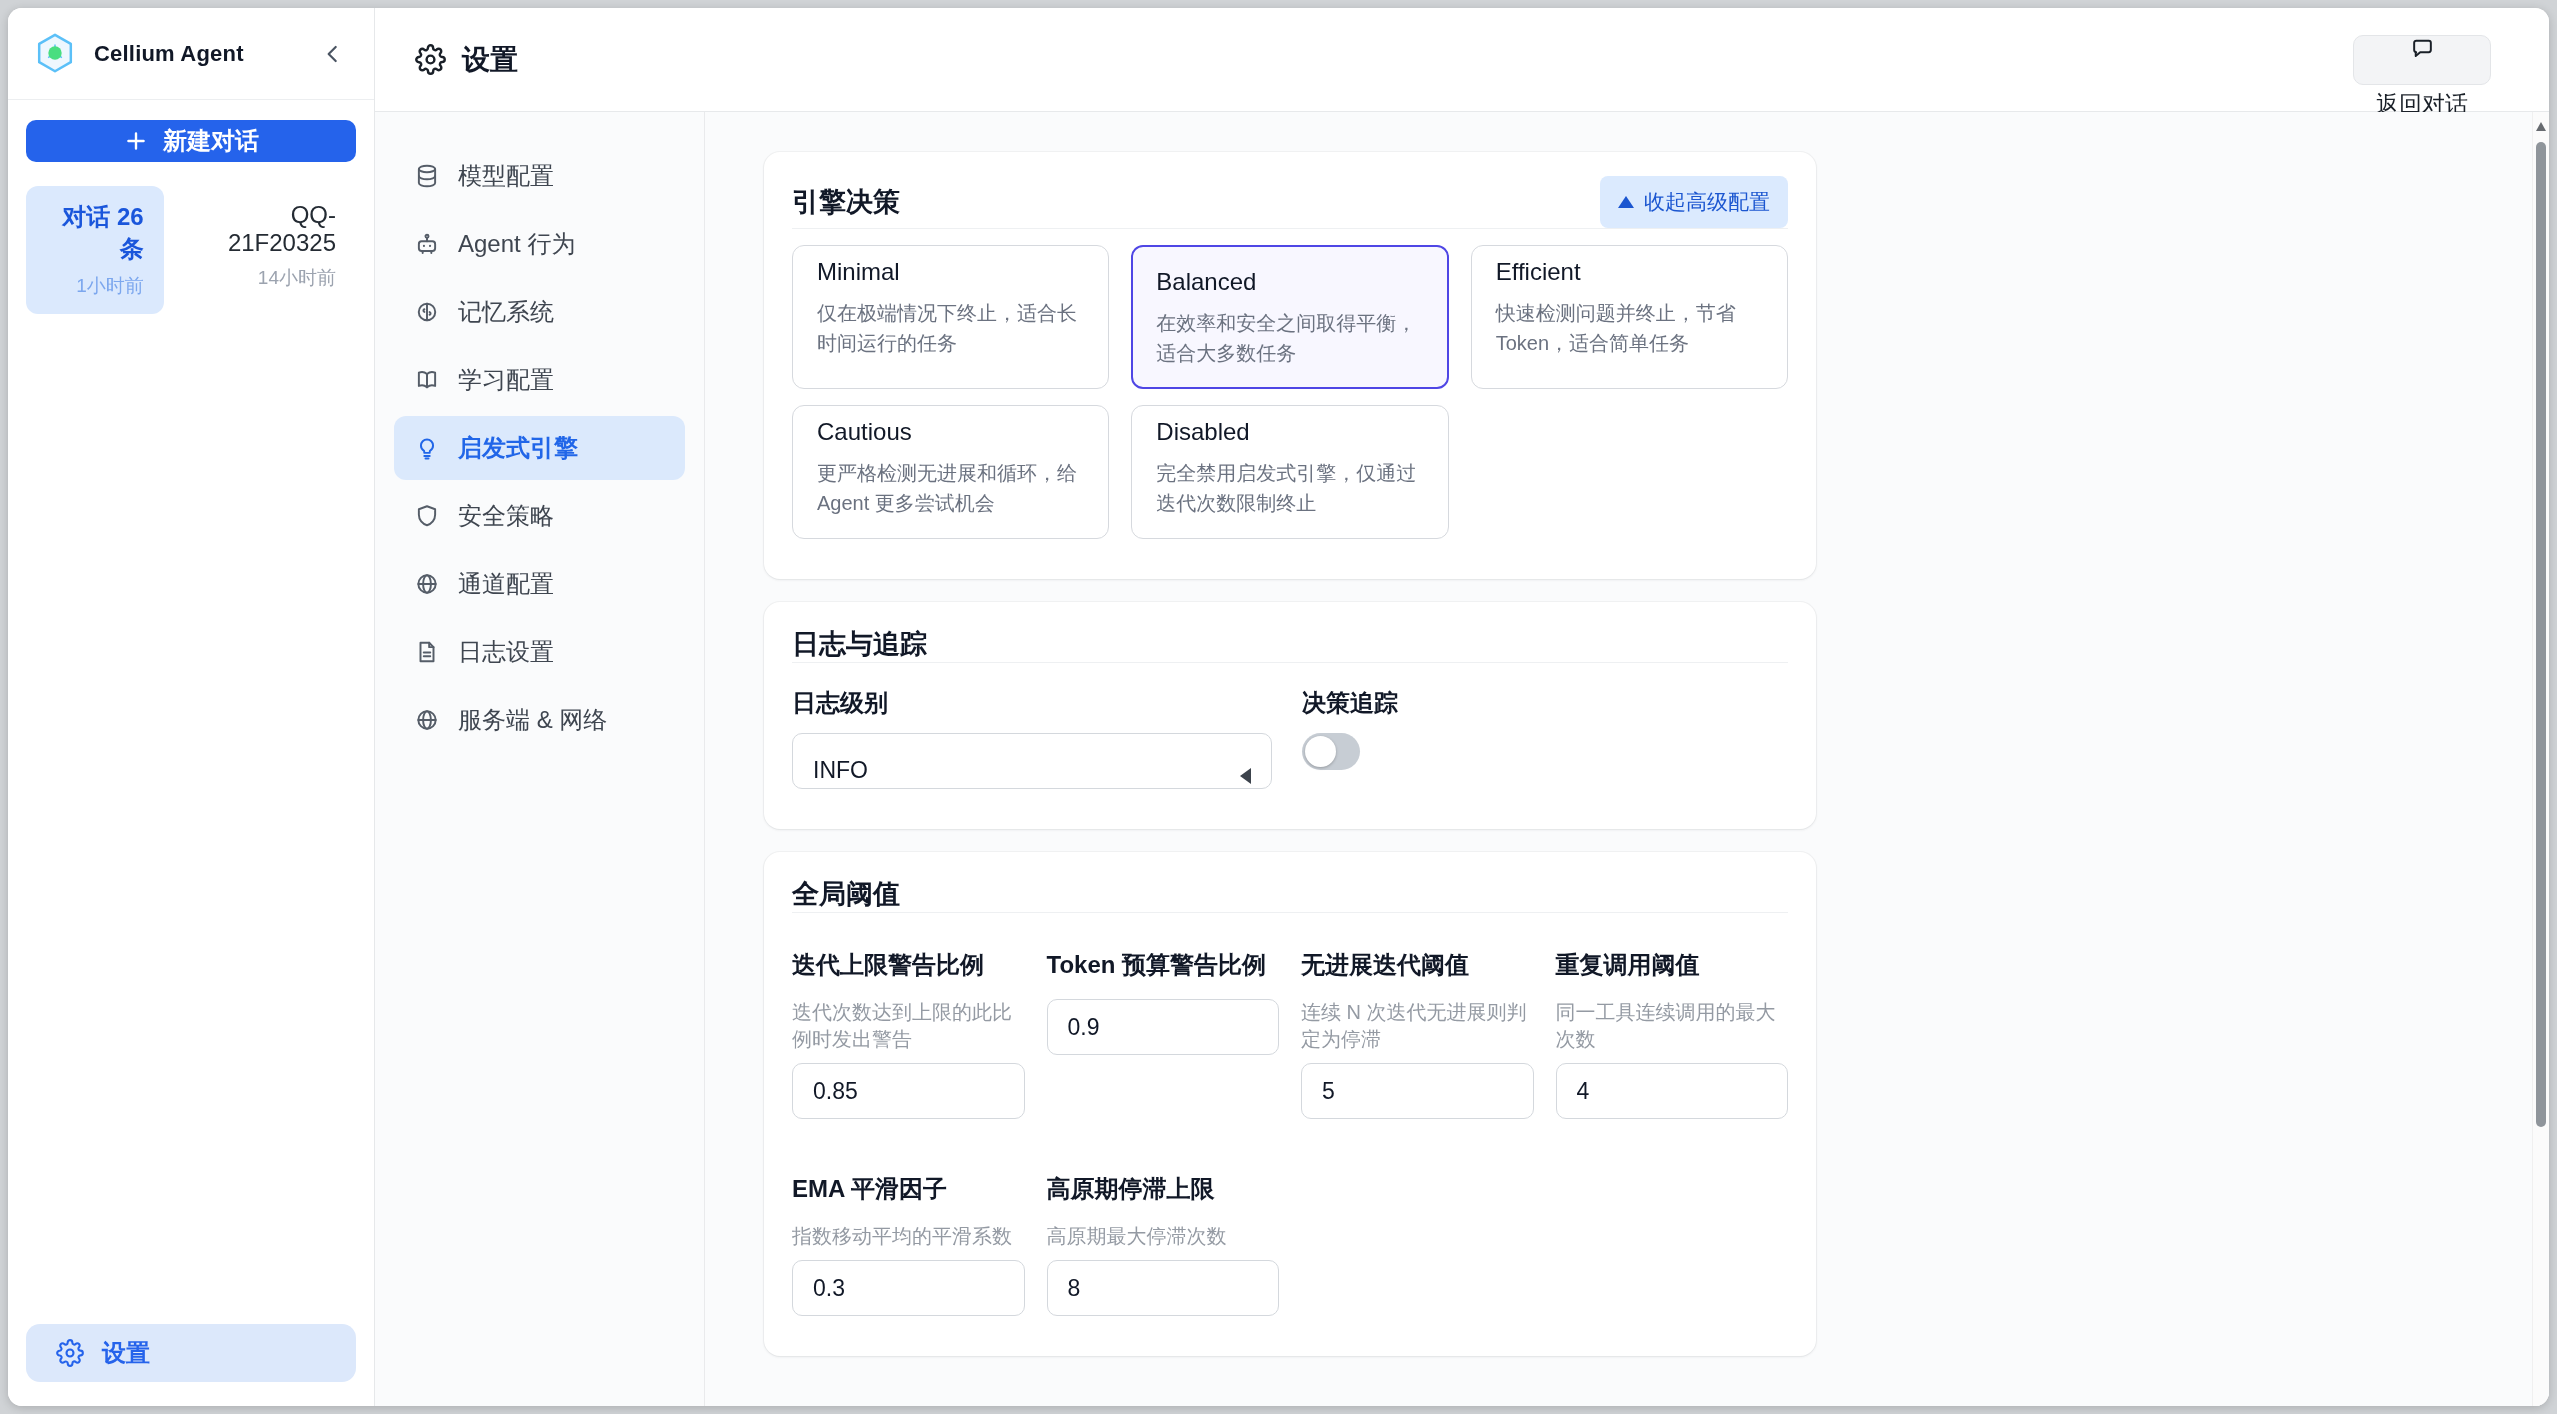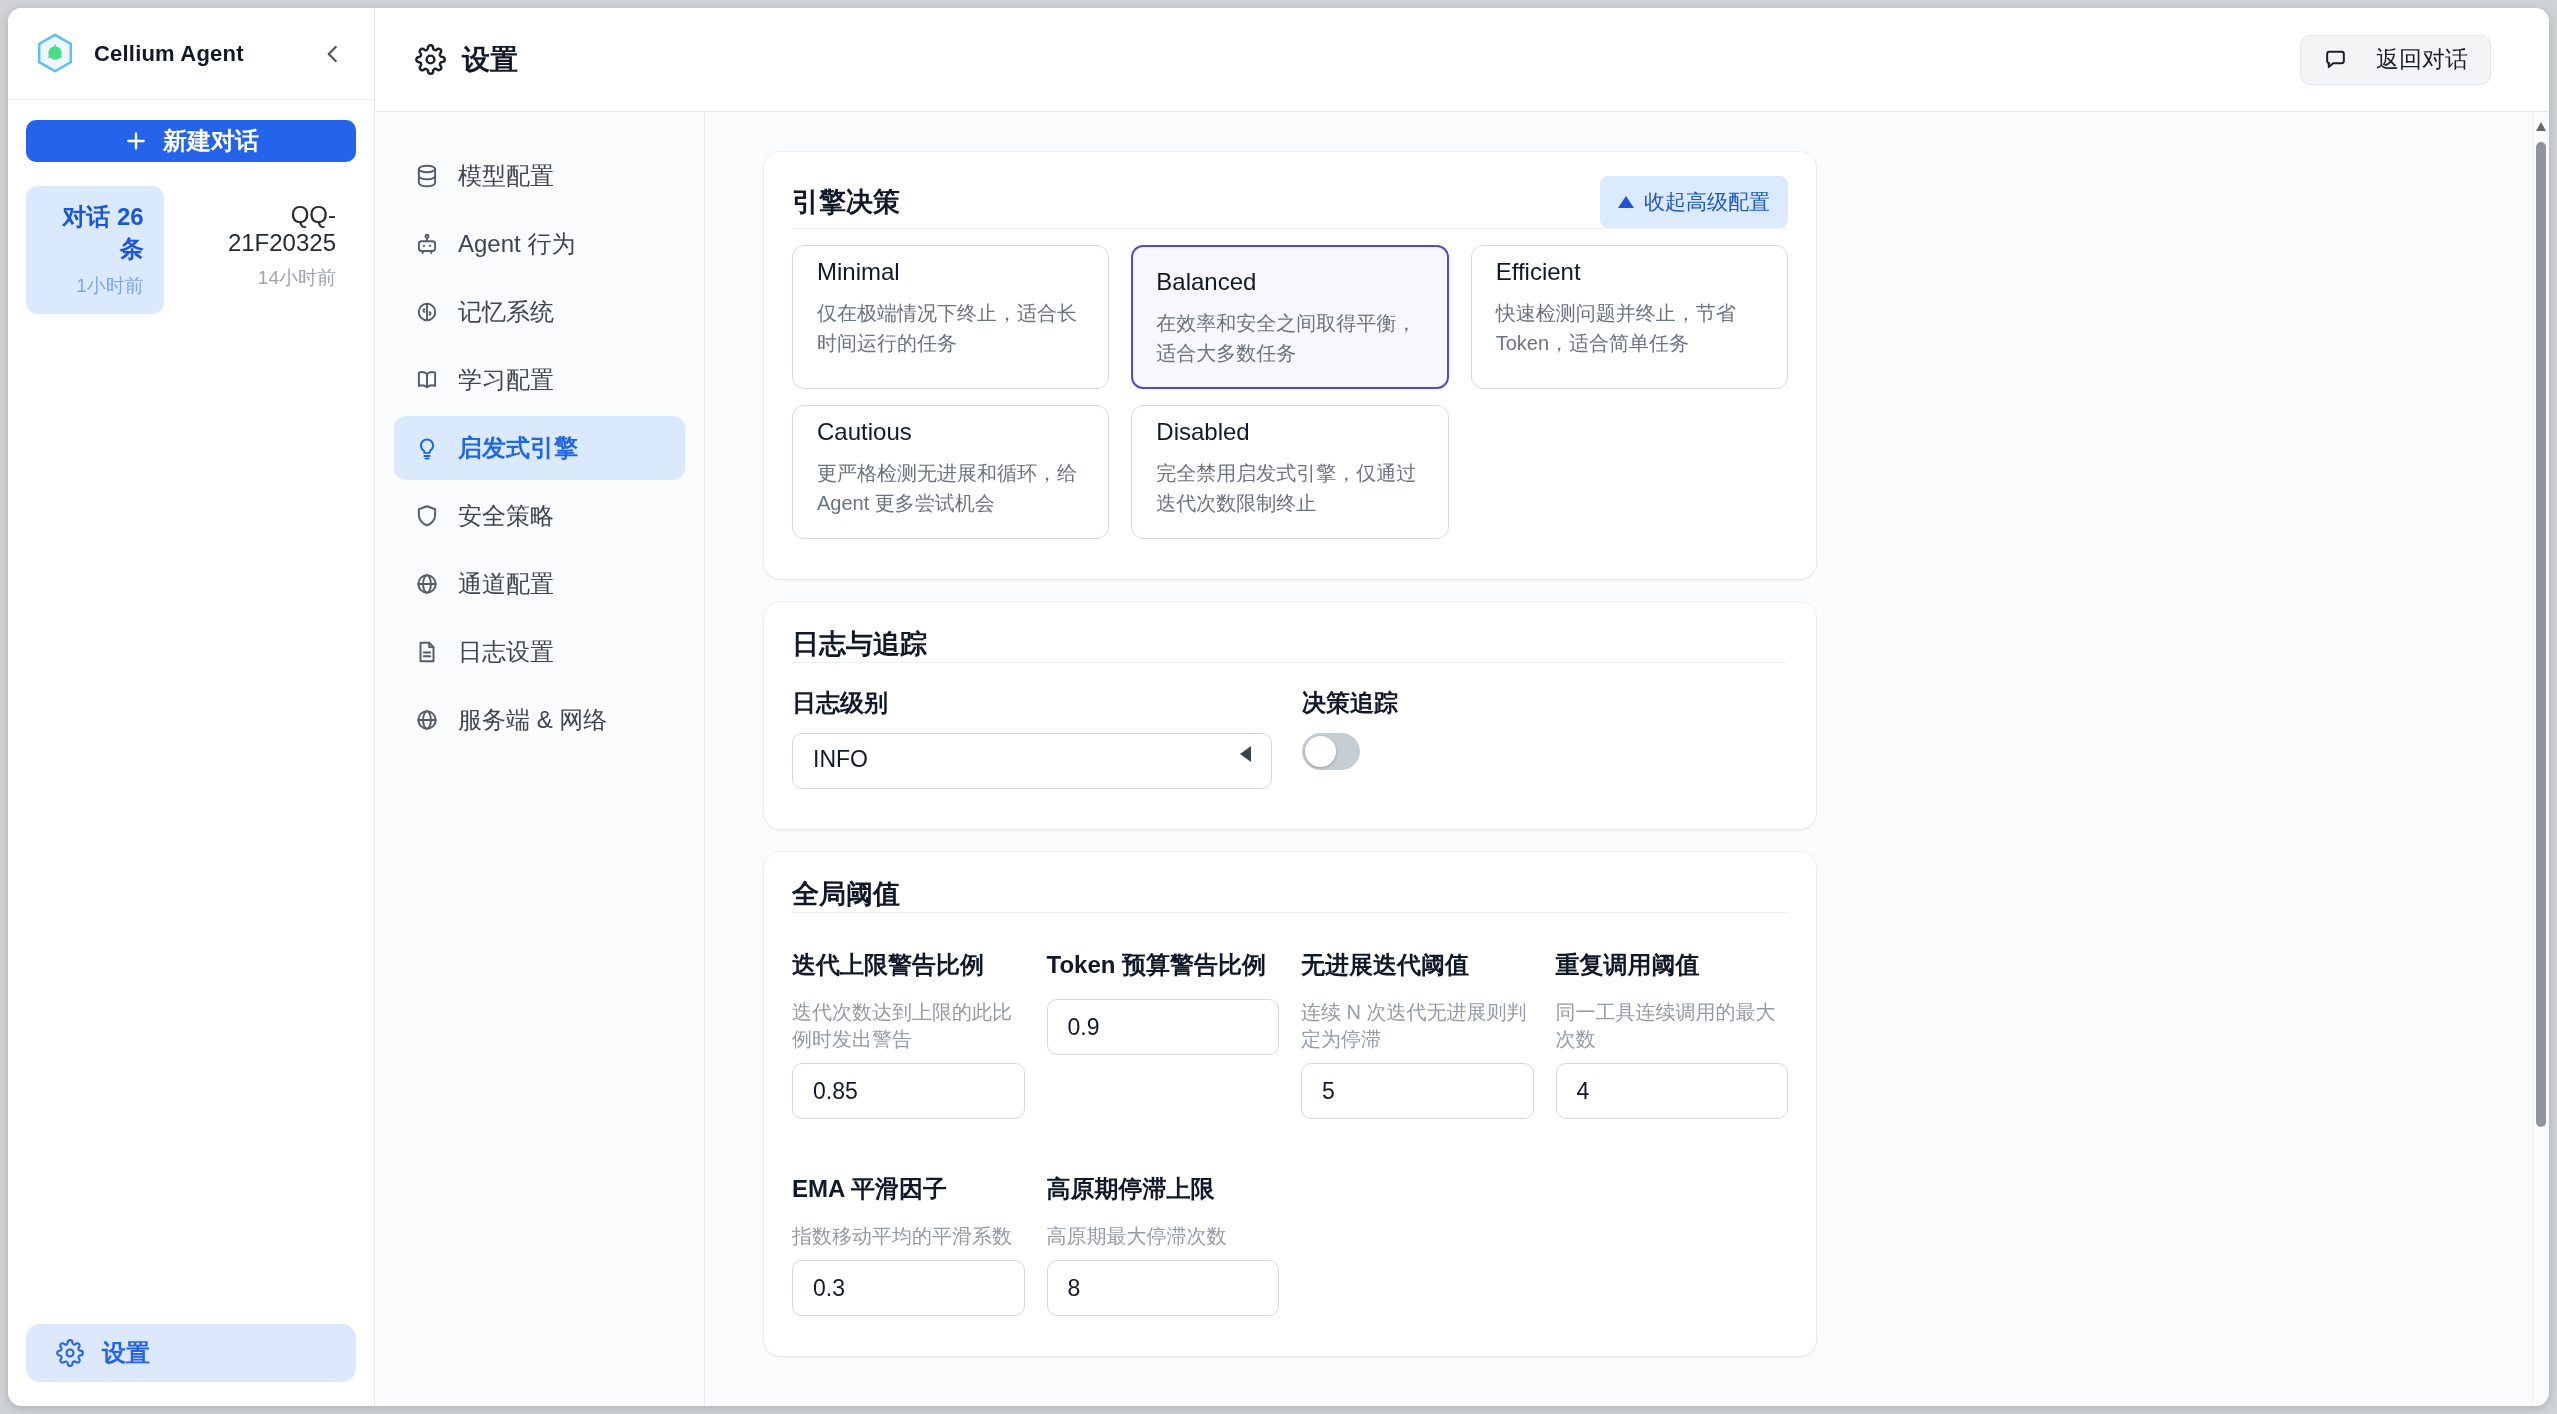--- a/index.html
+++ b/index.html
@@ -39,21 +39,21 @@
     color:#2563eb; font-size:24px; font-weight:600; display:flex; align-items:center;
     gap:18px; padding:0 30px; cursor:pointer; font-family:inherit;
   }
   
   .main-col { flex:1; display:flex; flex-direction:column; min-width:0; }
   .main-header { height:104px; flex:0 0 104px; background:#fff; border-bottom:1px solid #e7e9eb; display:flex; align-items:center; padding:0 58px 0 40px; gap:16px; }
   .page-title { font-size:28px; font-weight:700; color:#111827; }
   .back-btn {
     margin-left:auto; height:50px; display:flex; align-items:center; gap:28px;
     background:#f3f4f6; border:1px solid #e3e5e8; border-radius:10px;
-    padding:0 22px; font-size:23px; color:#1a2028; cursor:pointer; font-family:inherit;
+    padding:0 22px; font-size:23px; color:#1a2028; cursor:pointer; font-family:inherit;flex-direction:column;
   }
   .main-row { flex:1; display:flex; min-height:0; }
   
   .nav-panel { width:330px; flex:0 0 330px; border-right:1px solid #e9eaec; background:#fafbfc; padding:28px 0 0; }
   .nav-item {
     height:64px; margin:4px 19px; border-radius:12px; display:flex; align-items:center;
     gap:18px; padding:0 20px; font-size:24px; color:#3f4650; cursor:pointer;text-align:right;
   }
   .nav-item svg { color:#555d68; flex:0 0 auto; }
   .nav-item.active { background:#dbe9fc; color:#2166e8; font-weight:600; }
@@ -73,21 +73,21 @@
   .tri-up { width:0; height:0; border-left:8px solid transparent; border-right:8px solid transparent; border-bottom:12px solid #1b56d0; }
   .options-grid { margin-top:16px; display:grid; grid-template-columns:repeat(3,1fr); gap:16px 22px; }
   .option { border:1.5px solid #d6d9de; border-radius:12px; padding:12px 24px 20px; background:#fff; cursor:pointer; }
   .option.selected { border:2.5px solid #4f46e5; background:#f8f7ff; padding:21px 23px 19px; }
   .option-name { font-size:24px; font-weight:500; color:#111827; margin-bottom:12px; }
   .option-desc { font-size:20px; color:#6b7280; line-height:1.5; }
   .fields-2col { margin-top:24px; display:grid; grid-template-columns:480px 1fr; gap:30px; }
   .field-label { font-size:24px; font-weight:700; color:#111827; margin-bottom:14px; }
   .select {
     width:480px; height:56px; border:1px solid #d4d8dd; border-radius:10px; background:#fff;
-    display:flex; align-items:flex-start; padding:12px 20px; font-size:23px; color:#111827; cursor:pointer;
+    display:flex; align-items:flex-end; padding:4px 20px; font-size:23px; color:#111827; cursor:pointer;
   }
   .select-arrow { margin-left:auto; width:0; height:0; border-top:8px solid transparent; border-bottom:8px solid transparent; border-right:11px solid #3c434c; }
   .toggle { width:58px; height:37px; border-radius:19px; background:#c7cdd4; position:relative; cursor:pointer; margin-top:3px; }
   .toggle-knob { position:absolute; left:3px; top:3px; width:31px; height:31px; border-radius:50%; background:#fff; box-shadow:0 1px 3px rgba(0,0,0,.25); }
   .fields-3col { margin-top:36px; display:grid; grid-template-columns:repeat(4,1fr); gap:54px 22px; }
   .tfield .field-label { margin-bottom:18px; }
   .field-help { font-size:20px; color:#949aa3; margin-bottom:10px; }
   .tinput {
     width:100%; height:56px; border:1px solid #d4d8dd; border-radius:10px; background:#fff;
     font-size:23px; color:#111827; padding:0 20px; font-family:inherit; outline:none;

